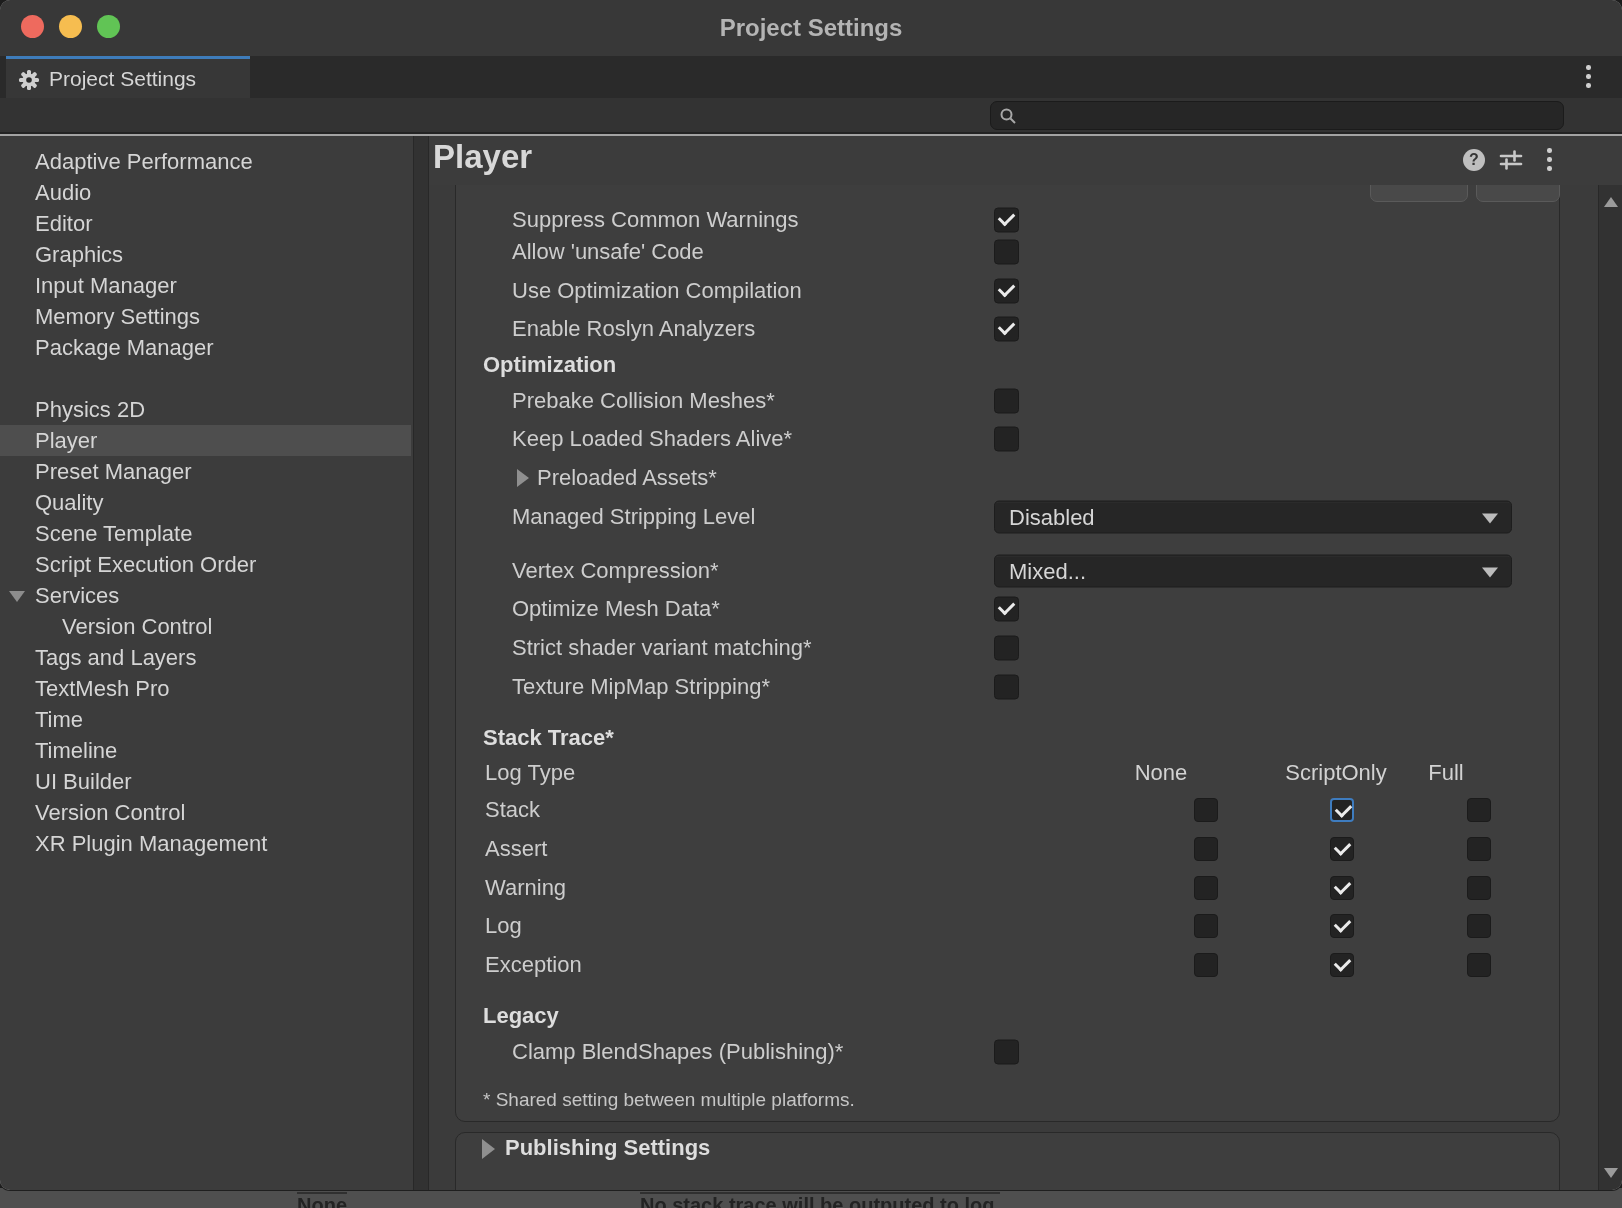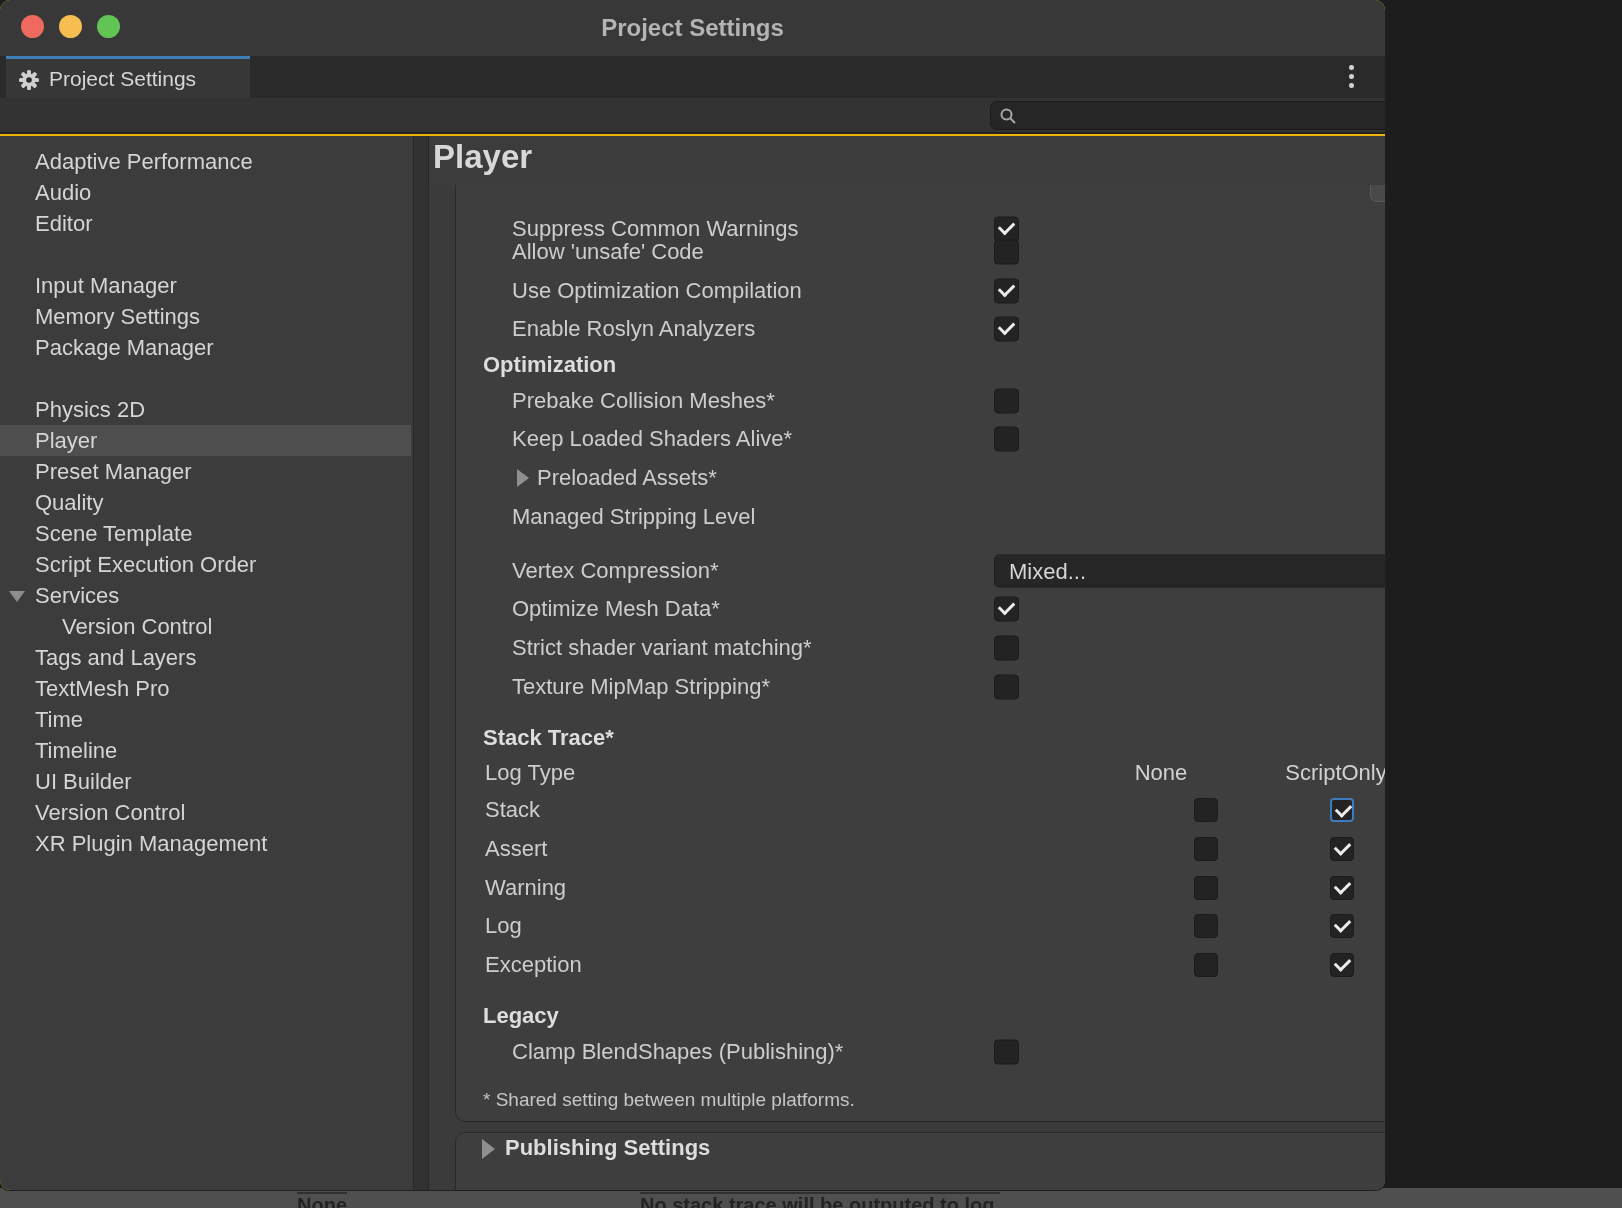--- a/index.html
+++ b/index.html
@@ -6,21 +6,21 @@
   *{box-sizing:border-box;font-family:"Liberation Sans","DejaVu Sans",sans-serif;}
   #stage{position:relative;width:1622px;height:1208px;overflow:hidden;background:#1d1d1d;}
 
   
   #bg-strip{position:absolute;left:0;top:1188px;width:1622px;height:20px;background:#4f4f4f;overflow:hidden;}
   .strip-frag{position:absolute;top:4px;font-size:20px;font-weight:bold;color:#232323;white-space:nowrap;border-top:2px solid #303030;}
   #frag-none{left:297px;}
   #frag-sentence{left:640px;}
 
   
-  #window{position:absolute;left:0;top:0;width:1385px;height:1190px;background:#eab308;border-radius:10px;overflow:hidden;box-shadow:0 0 0 1px #1f1f1f;}
+  #window{position:absolute;left:0;top:0;width:1622px;height:1190px;background:#a3a3a3;border-radius:10px;overflow:hidden;box-shadow:0 0 0 1px #1f1f1f;}
 
   
   #titlebar{position:absolute;left:0;top:0;width:100%;height:56px;background:#383838;}
   .traffic{position:absolute;top:15px;width:23px;height:23px;border-radius:50%;}
   #tl-close{left:21px;background:#ee6a5e;}
   #tl-min{left:59px;background:#f6bd50;}
   #tl-zoom{left:97px;background:#61c455;}
   #win-title{position:absolute;left:0;right:0;top:0;height:56px;line-height:56px;text-align:center;font-size:24px;font-weight:bold;color:#b4b4b4;}
 
   
@@ -153,20 +153,23 @@
     <div id="sidebar">
         <div class="side-item" style="top: 10px;">
           <span class="side-label">Adaptive Performance</span>
         </div>
         <div class="side-item" style="top: 41px;">
           <span class="side-label">Audio</span>
         </div>
         <div class="side-item" style="top: 72px;">
           <span class="side-label">Editor</span>
         </div>
+        <div class="side-item" style="top: 103px;">
+          <span class="side-label">Graphics</span>
+        </div>
         <div class="side-item" style="top: 134px;">
           <span class="side-label">Input Manager</span>
         </div>
         <div class="side-item" style="top: 165px;">
           <span class="side-label">Memory Settings</span>
         </div>
         <div class="side-item" style="top: 196px;">
           <span class="side-label">Package Manager</span>
         </div>
         <div class="side-item" style="top: 258px;">
@@ -240,21 +243,21 @@
 
     <div id="scrollarea">
       <div class="groupbox" id="box1"></div>
       <div class="clip-btn" id="btn-revert">
           <span>Revert</span>
         </div>
       <div class="clip-btn" id="btn-apply">
           <span>Apply</span>
         </div>
       <div id="rows">
-          <div class="srow" style="top: 25px; text-decoration: underline;">
+          <div class="srow" style="top: 16px; text-decoration: underline;">
             <div class="row-label">Suppress Common Warnings</div>
             <div class="cb checked"></div>
           </div>
           <div class="srow" style="top: 48px;">
             <div class="row-label">Allow 'unsafe' Code</div>
             <div class="cb"></div>
           </div>
           <div class="srow" style="top: 87px;">
             <div class="row-label">Use Optimization Compilation</div>
             <div class="cb checked"></div>
@@ -273,20 +276,24 @@
           <div class="srow" style="top: 235px;">
             <div class="row-label">Keep Loaded Shaders Alive*</div>
             <div class="cb"></div>
           </div>
           <div class="srow" style="top: 274px;">
             <span class="tri-right"></span>
             <div class="row-label fold">Preloaded Assets*</div>
           </div>
           <div class="srow" style="top: 313px;">
             <div class="row-label">Managed Stripping Level</div>
+            <div class="dd">
+              <span class="dd-val">Disabled</span>
+              <span class="dd-caret"></span>
+            </div>
           </div>
           <div class="srow" style="top: 367px;">
             <div class="row-label">Vertex Compression*</div>
             <div class="dd">
               <span class="dd-val">Mixed...</span>
               <span class="dd-caret"></span>
             </div>
           </div>
           <div class="srow" style="top: 405px;">
             <div class="row-label">Optimize Mesh Data*</div>

